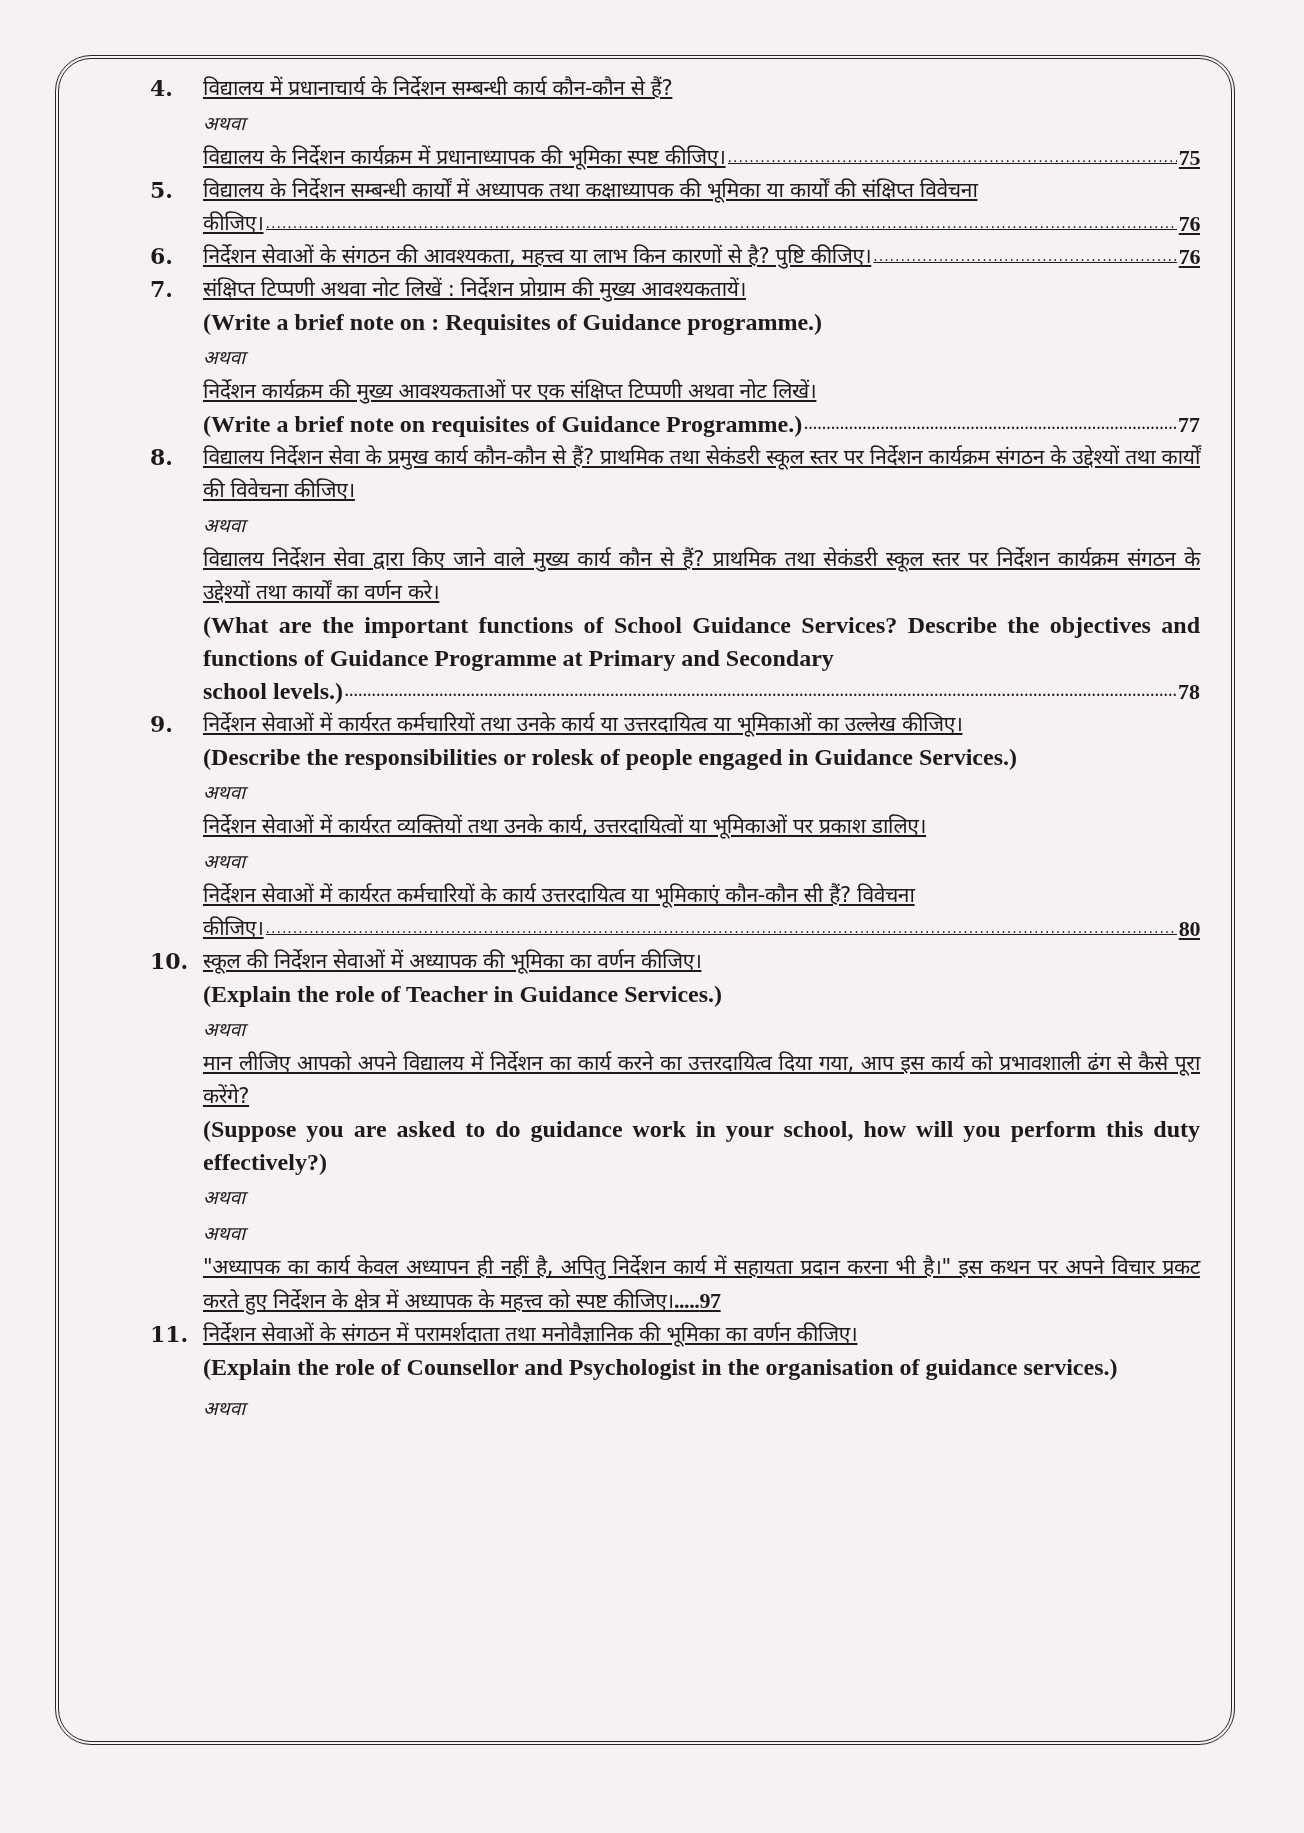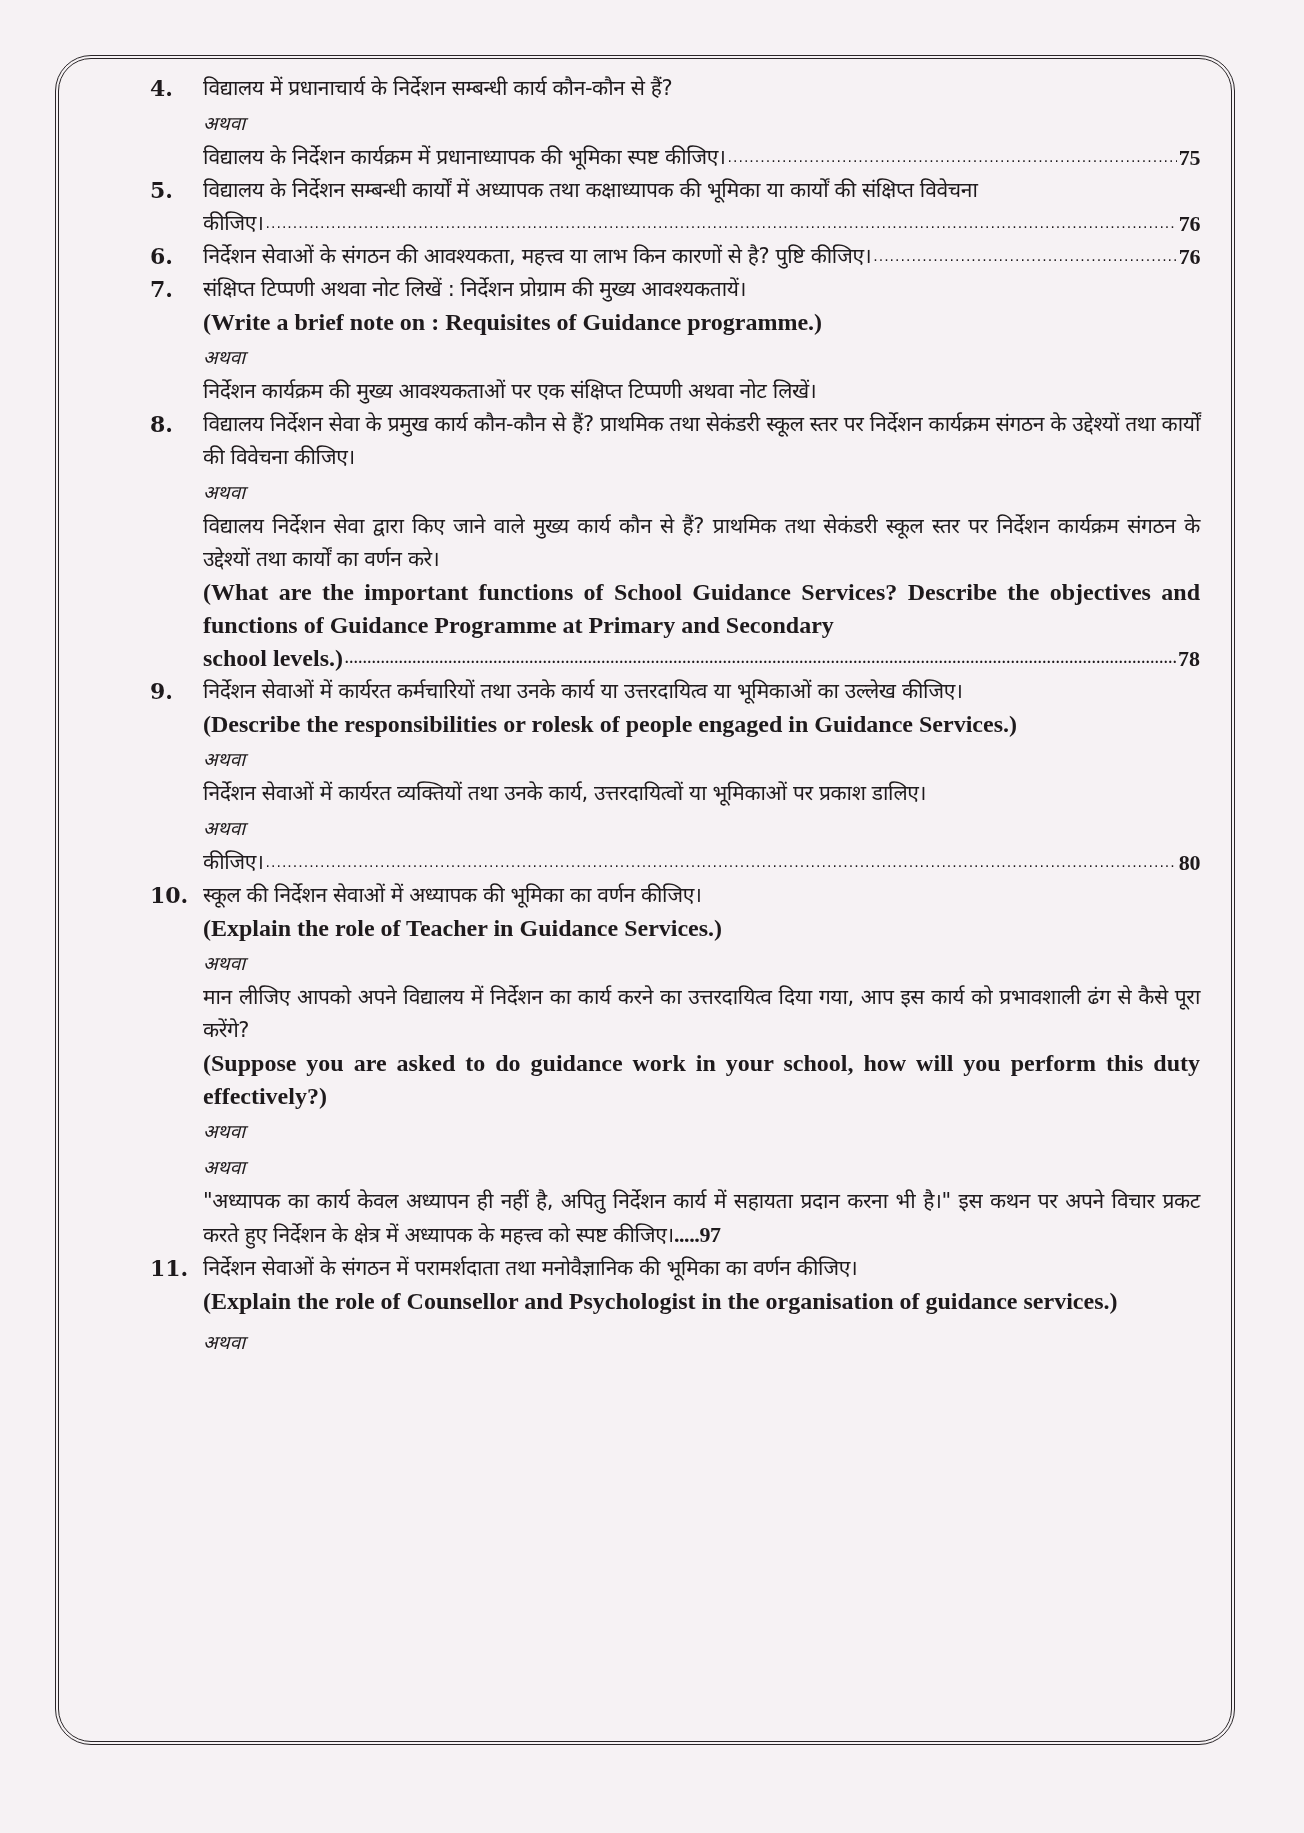--- a/index.html
+++ b/index.html
@@ -34,20 +34,21 @@
       font-weight: bold;
       font-size: 22px;
       line-height: 33px;
     }
     .hi {
       font-family: "DejaVu Sans", sans-serif;
       font-size: 21px;
       line-height: 33px;
       letter-spacing: -0.4px;
       text-align: justify;
+      text-decoration: underline;
     }
     .en {
       font-family: "Liberation Serif", serif;
       font-weight: bold;
       font-size: 24px;
       line-height: 33px;
       text-align: justify;
     }
     .athva {
       font-family: "DejaVu Sans", sans-serif;
@@ -115,20 +116,25 @@
       <span class="page">76</span>
     </div>
   </div>
 
   <div class="q">
     <span class="qnum">7.</span>
     <div class="hi">संक्षिप्त टिप्पणी अथवा नोट लिखें : निर्देशन प्रोग्राम की मुख्य आवश्यकतायें।</div>
     <div class="en">(Write a brief note on : Requisites of Guidance programme.)</div>
     <div class="athva">अथवा</div>
     <div class="hi">निर्देशन कार्यक्रम की मुख्य आवश्यकताओं पर एक संक्षिप्त टिप्पणी अथवा नोट लिखें।</div>
+    <div class="en leader">
+      <span>(Write a brief note on requisites of Guidance Programme.)</span>
+      <span class="dots"></span>
+      <span class="page">77</span>
+    </div>
   </div>
 
   <div class="q">
     <span class="qnum">8.</span>
     <div class="hi">विद्यालय निर्देशन सेवा के प्रमुख कार्य कौन-कौन से हैं? प्राथमिक तथा सेकंडरी स्कूल स्तर पर निर्देशन कार्यक्रम संगठन के उद्देश्यों तथा कार्यों की विवेचना कीजिए।</div>
     <div class="athva">अथवा</div>
     <div class="hi">विद्यालय निर्देशन सेवा द्वारा किए जाने वाले मुख्य कार्य कौन से हैं? प्राथमिक तथा सेकंडरी स्कूल स्तर पर निर्देशन कार्यक्रम संगठन के उद्देश्यों तथा कार्यों का वर्णन करे।</div>
     <div class="en">(What are the important functions of School Guidance Services? Describe the objectives and functions of Guidance Programme at Primary and Secondary</div>
     <div class="en leader">
       <span>school levels.)</span>
@@ -137,20 +143,21 @@
     </div>
   </div>
 
   <div class="q">
     <span class="qnum">9.</span>
     <div class="hi">निर्देशन सेवाओं में कार्यरत कर्मचारियों तथा उनके कार्य या उत्तरदायित्व या भूमिकाओं का उल्लेख कीजिए।</div>
     <div class="en">(Describe the responsibilities or rolesk of people engaged in Guidance Services.)</div>
     <div class="athva">अथवा</div>
     <div class="hi">निर्देशन सेवाओं में कार्यरत व्यक्तियों तथा उनके कार्य, उत्तरदायित्वों या भूमिकाओं पर प्रकाश डालिए।</div>
     <div class="athva">अथवा</div>
+    <div class="hi">निर्देशन सेवाओं में कार्यरत कर्मचारियों के कार्य उत्तरदायित्व या भूमिकाएं कौन-कौन सी हैं? विवेचना</div>
     <div class="hi leader">
       <span>कीजिए।</span>
       <span class="dots"></span>
       <span class="page">80</span>
     </div>
   </div>
 
   <div class="q">
     <span class="qnum">10.</span>
     <div class="hi">स्कूल की निर्देशन सेवाओं में अध्यापक की भूमिका का वर्णन कीजिए।</div>

